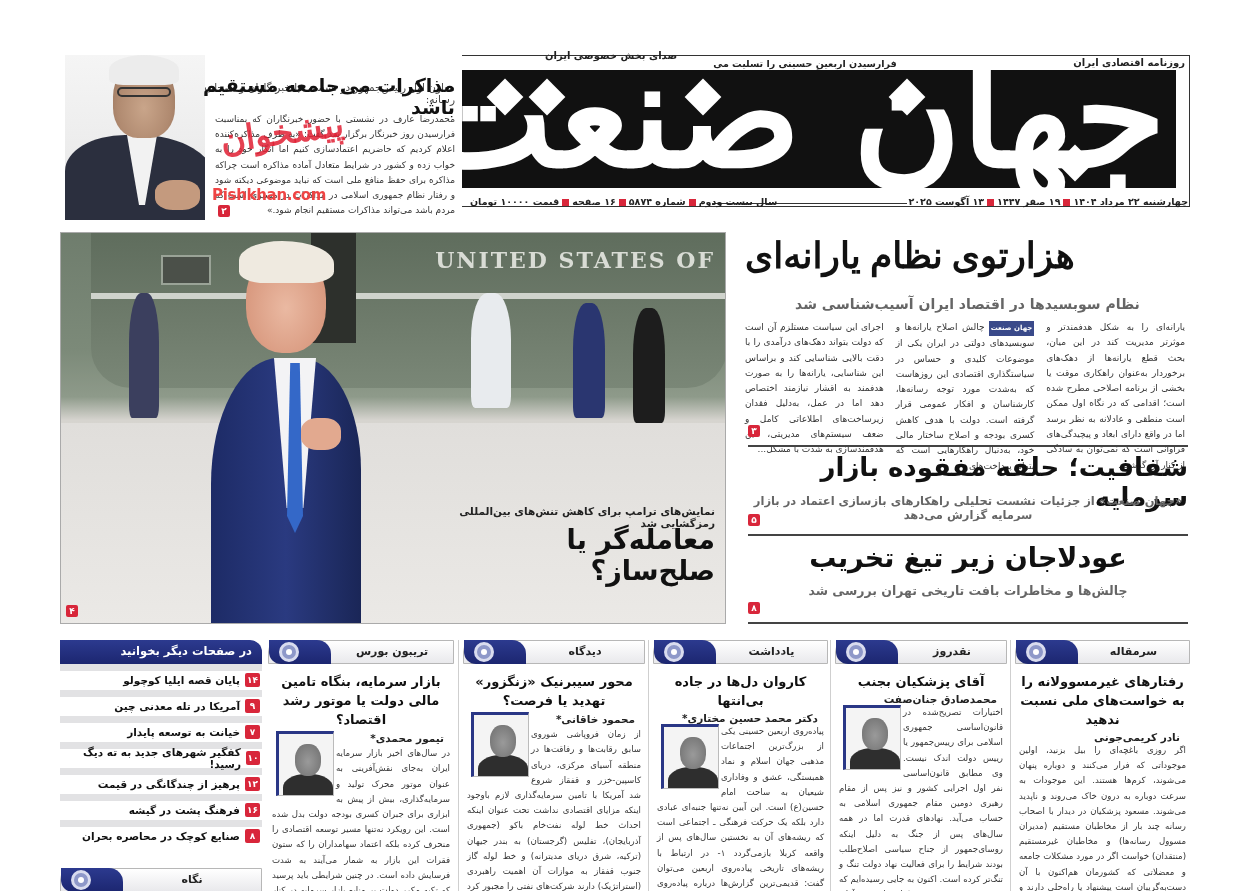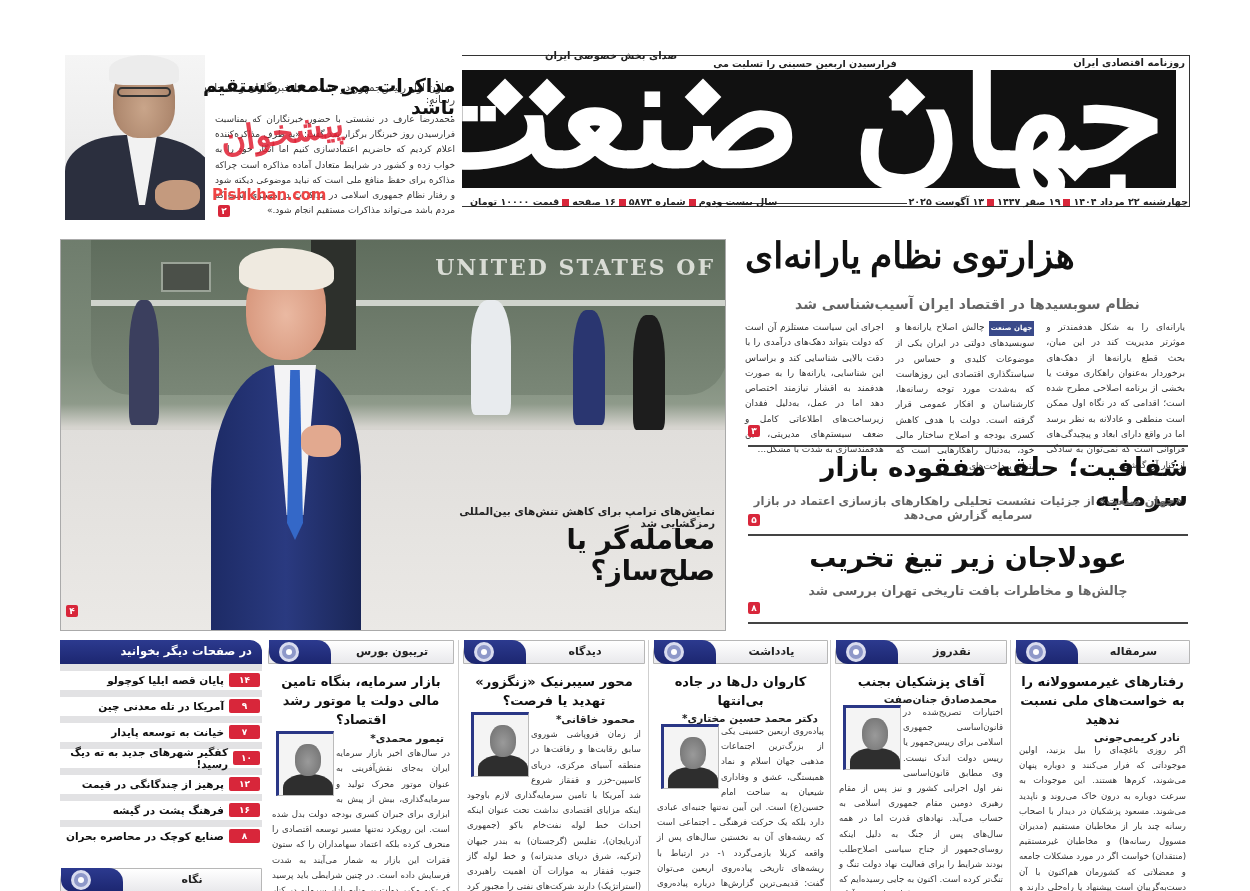--- a/index.html
+++ b/index.html
@@ -32,21 +32,21 @@
   .tl-photo .suit { position:absolute; left:0px; top:80px; width:150px; height:90px; border-radius: 40% 50% 0 0; background: #2b2f3e; }
   .tl-photo .shirt { position:absolute; left:62px; top:80px; width:30px; height:70px; background:#f2f2f2; clip-path: polygon(0 0,100% 0,60% 100%,40% 100%); }
   .tl-photo .hand { position:absolute; left:90px; top:125px; width:45px; height:30px; border-radius: 40%; background:#c49a7e; }
   .watermark-fa { top: 112px; left: 220px; font-size: 34px; font-weight: bold; color: rgba(225,30,50,0.85); transform: rotate(-8deg); font-family: "DejaVu Serif", serif; }
   .watermark-en { top: 186px; left: 212px; font-size: 15px; font-weight: bold; color: #ef4444; letter-spacing: -0.3px; }
   .pg-badge { display:inline-block; width: 12px; height: 12px; background:#d8263a; color:#fff; font-size: 9px; line-height: 12px; text-align:center; font-weight:bold; border-radius: 2px; }
   .tl-badge { top: 205px; left: 218px; }
 
   
   .hero { left: 60px; top: 232px; width: 666px; height: 392px; border: 1px solid #aaa; overflow: hidden;
-          background: linear-gradient(180deg, #6f7d6d 0%, #7c8a79 30%, #8e9a8a 42%, #d6d4cf 48%, #e2e0dc 70%, #ecebe8 100%); margin-top: 7px; }
+          background: linear-gradient(180deg, #6f7d6d 0%, #7c8a79 30%, #8e9a8a 42%, #d6d4cf 48%, #e2e0dc 70%, #ecebe8 100%); }
   .hero .heli { position:absolute; left: 30px; top: 0; width: 636px; height: 155px; background: linear-gradient(180deg,#5f6d5d 0%,#6f7c6c 60%,#7a8777 100%); border-radius: 0 0 40px 40px; }
   .hero .heli-stripe { position:absolute; left:30px; top:60px; width:636px; height:6px; background:#cfd3cc; }
   .hero .heli-text { position:absolute; right: 10px; top: 14px; font-family:"DejaVu Serif", serif; font-weight: bold; font-size: 22px; color:#d9dcd5; letter-spacing: 2px; direction:ltr; }
   .hero .door { position:absolute; left: 250px; top:0; width: 45px; height: 110px; background:#2d302c; }
   .hero .window { position:absolute; left: 100px; top: 22px; width: 50px; height: 30px; background:#4b5049; border:2px solid #9aa397; }
   .hero .ground { position:absolute; left:0; top:190px; width:666px; height:202px; background: linear-gradient(180deg,#e0dedb 0%,#ebe9e6 100%); }
   .hero .person { position:absolute; border-radius: 40% 40% 10% 10%; }
   .hero .subject-body { position:absolute; left: 150px; top: 125px; width: 150px; height: 280px; background: linear-gradient(90deg,#1d2b66 0%,#2a3a80 50%,#1a2657 100%); border-radius: 45% 40% 0 0; }
   .hero .subject-shirt { position:absolute; left: 213px; top: 125px; width: 42px; height: 150px; background:#f3f3f5; clip-path: polygon(0 0,100% 0,70% 100%,30% 100%); }
   .hero .subject-tie { position:absolute; left: 226px; top: 130px; width: 16px; height: 170px; background:#3468c8; clip-path: polygon(20% 0,80% 0,100% 90%,50% 100%,0 90%); }
@@ -88,21 +88,21 @@
   .col-body { font-size: 8.6px; line-height: 15.2px; text-align: justify; color: #333; padding: 0 4px; }
   .col-photo { float: left; width: 58px; height: 65px; margin: 0 2px 4px 4px; border: 1px solid #bbb; border-top: 3px solid #2a3786; border-left: 3px solid #2a3786; background: #f4f4f4; position: relative; overflow:hidden; }
   .col-photo .face { position:absolute; left: 16px; top: 10px; width: 26px; height: 32px; border-radius: 45%; background: radial-gradient(ellipse at 50% 55%, #9a9a9a 0%, #6d6d6d 100%); }
   .col-photo .shoulders { position:absolute; left: 4px; top: 40px; width: 50px; height: 30px; border-radius: 45% 45% 0 0; background:#2e2e2e; }
   .col-divider { position:absolute; top: 640px; width:1px; height: 251px; background:#cfcfcf; }
 
   
   .other { position:absolute; left: 60px; top: 640px; width: 202px; }
   .other-head { height: 24px; background: linear-gradient(180deg,#2c3a8f 0%,#1c2670 100%); border-radius: 0 12px 0 0; color:#fff; font-size: 11.5px; font-weight:bold; text-align:right; padding: 4px 10px 0 0; }
   .other-item { height: 26px; display:flex; flex-direction: row; align-items: center; gap: 5px; padding-right: 2px; font-size: 10.5px; font-weight: bold; color:#111; background: linear-gradient(180deg, #e2e2e4 0%, #e2e2e4 26%, #ffffff 26%, #ffffff 100%); padding-top: 6px; }
-  .other-item .pg-badge { width: 31px; height: 14px; font-size: 9px; line-height: 14px; }
+  .other-item .pg-badge { width: 15px; height: 14px; font-size: 9px; line-height: 14px; }
   .negah { position:absolute; left: 60px; top: 868px; width: 202px; }
 </style>
 </head>
 <body>
 
 <div class="abs mast-frame"></div>
 <div class="abs mast-tag">روزنامه اقتصادی ایران</div>
 <div class="abs mast-slogan">صدای بخش خصوصی ایران</div>
 <div class="abs mast-condolence">فرارسیدن اربعین حسینی را تسلیت می گوییم</div>
 <div class="abs logo-block">

